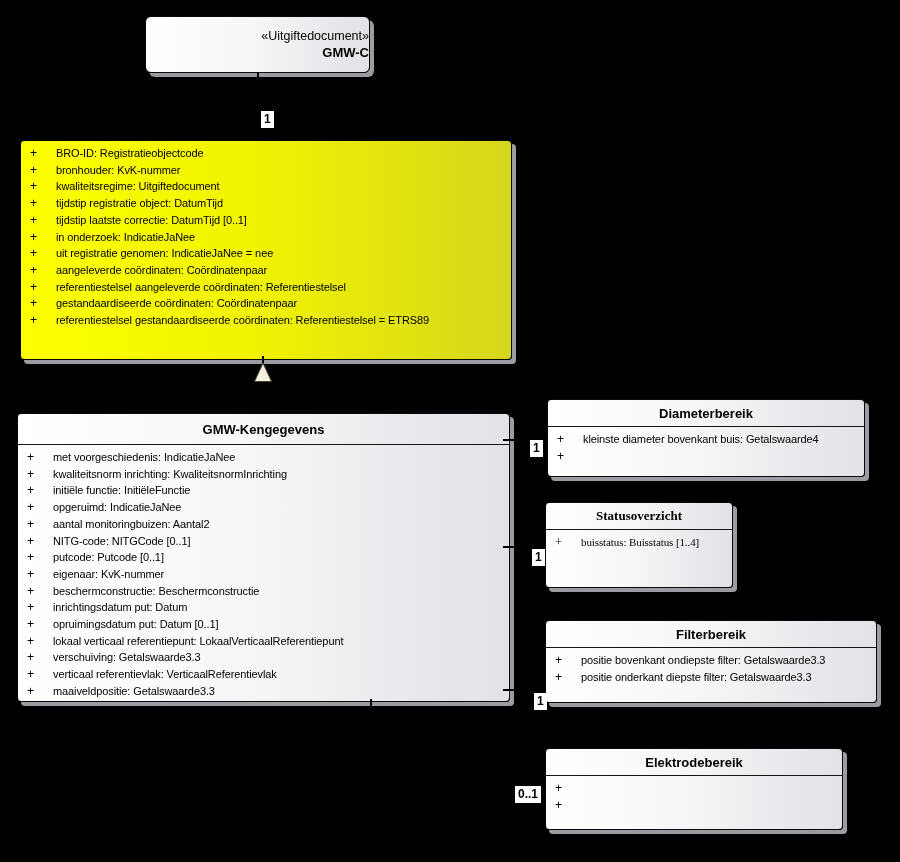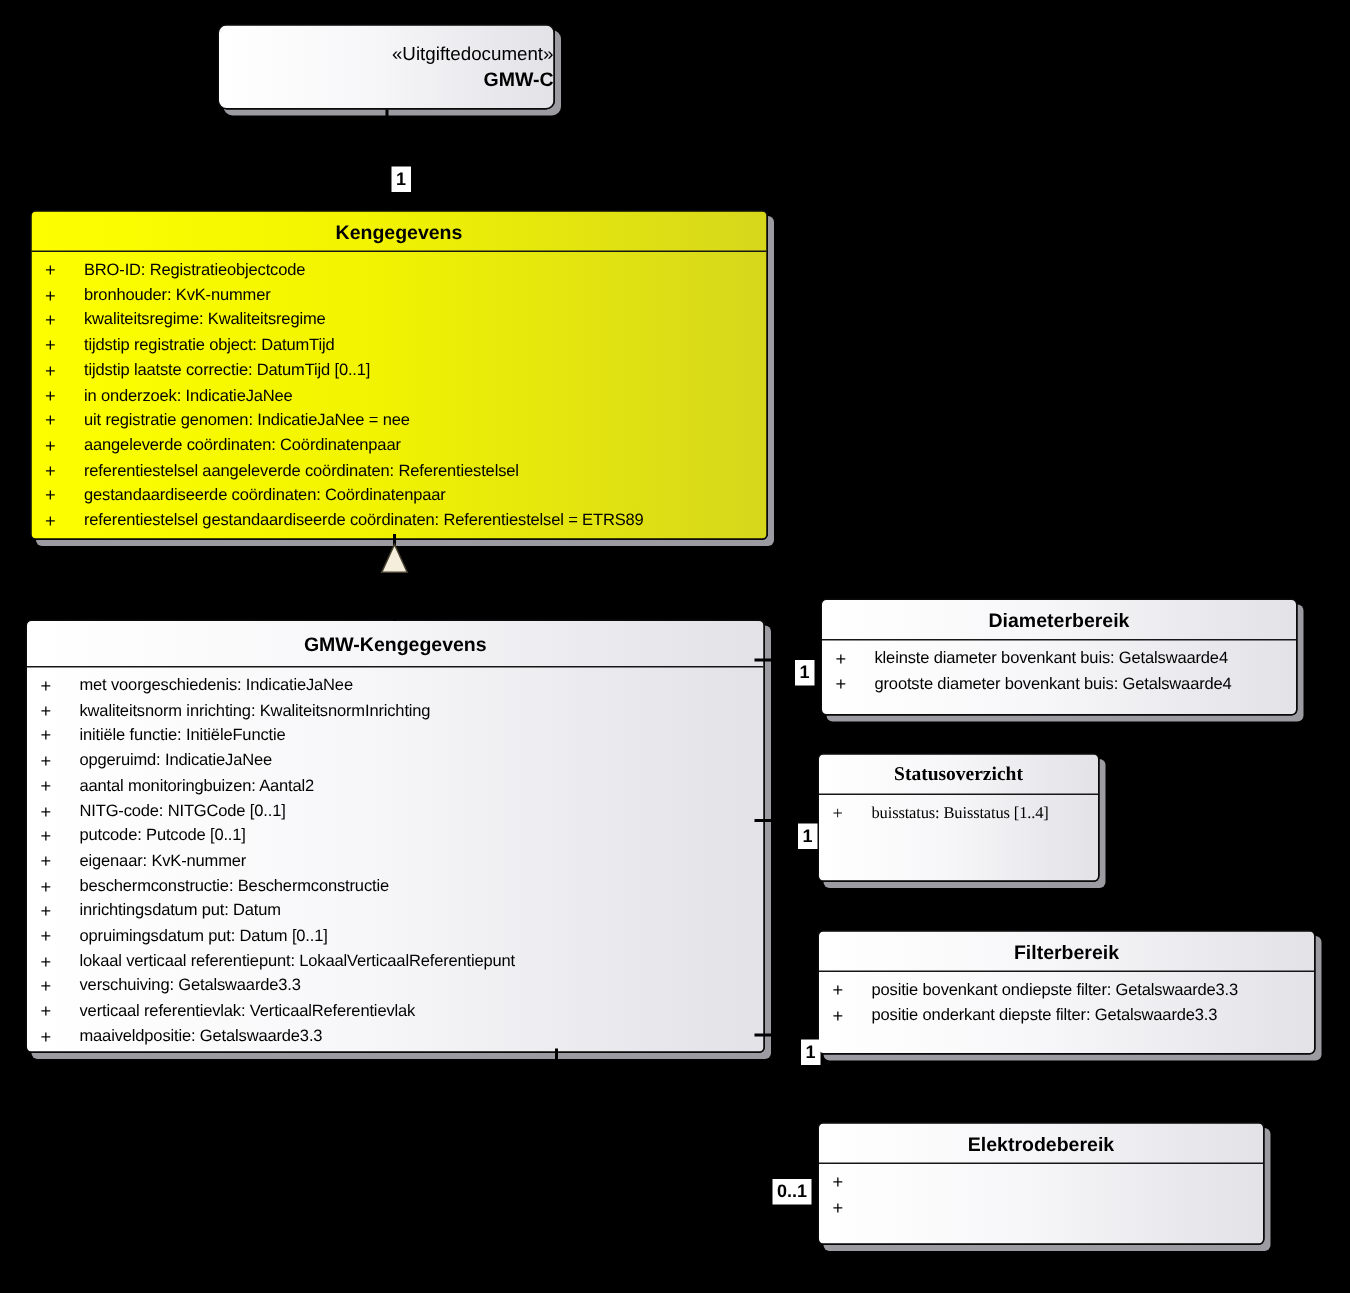--- a/index.html
+++ b/index.html
@@ -96,33 +96,32 @@
   <div class="conn conn-elektrode-h"></div>
 
   <div class="uml-box node-gmwc">
     <div class="stereotype-line">«Uitgiftedocument»</div>
     <div class="classname-line">GMW-C</div>
   </div>
 
   <div class="mult mult-doc">1</div>
 
   <div class="uml-box yellow node-kengegevens">
-    <div class="box-title">Kengegevens</div>
     <div class="box-attrs">
         <div class="attr-row">
           <span class="attr-vis">+</span>
           <span class="attr-text">BRO-ID: Registratieobjectcode</span>
         </div>
         <div class="attr-row">
           <span class="attr-vis">+</span>
           <span class="attr-text">bronhouder: KvK-nummer</span>
         </div>
         <div class="attr-row">
           <span class="attr-vis">+</span>
-          <span class="attr-text">kwaliteitsregime: Kwaliteitsregime</span>
+          <span class="attr-text">kwaliteitsregime: Uitgiftedocument</span>
         </div>
         <div class="attr-row">
           <span class="attr-vis">+</span>
           <span class="attr-text">tijdstip registratie object: DatumTijd</span>
         </div>
         <div class="attr-row">
           <span class="attr-vis">+</span>
           <span class="attr-text">tijdstip laatste correctie: DatumTijd [0..1]</span>
         </div>
         <div class="attr-row">
@@ -225,21 +224,20 @@
   <div class="mult mult-diameter">1</div>
   <div class="uml-box node-diameter">
     <div class="box-title">Diameterbereik</div>
     <div class="box-attrs">
         <div class="attr-row">
           <span class="attr-vis">+</span>
           <span class="attr-text">kleinste diameter bovenkant buis: Getalswaarde4</span>
         </div>
         <div class="attr-row">
           <span class="attr-vis">+</span>
-          <span class="attr-text">grootste diameter bovenkant buis: Getalswaarde4</span>
         </div>
       </div>
   </div>
 
   <div class="mult mult-status">1</div>
   <div class="uml-box node-status">
     <div class="box-title">Statusoverzicht</div>
     <div class="box-attrs">
         <div class="attr-row">
           <span class="attr-vis">+</span>

